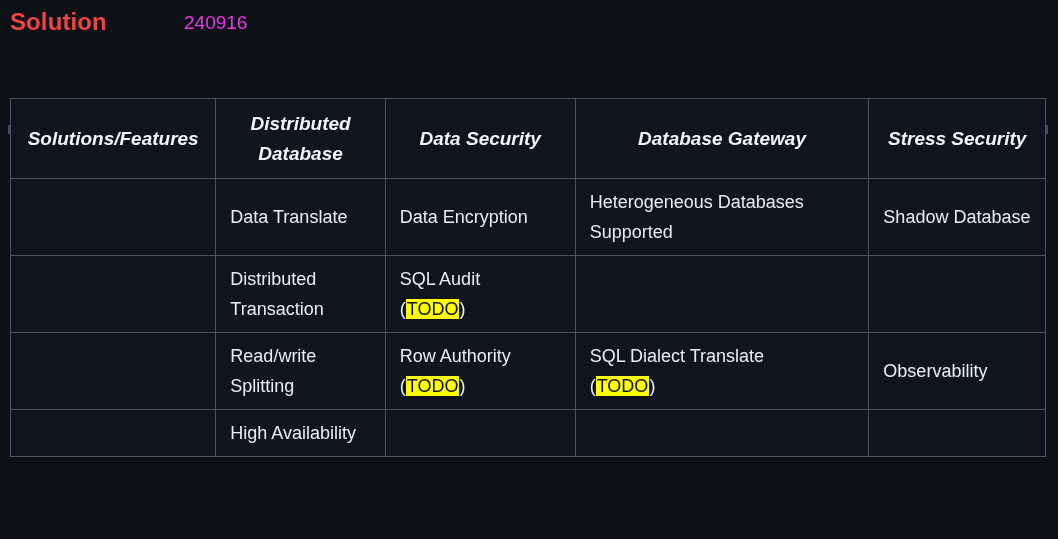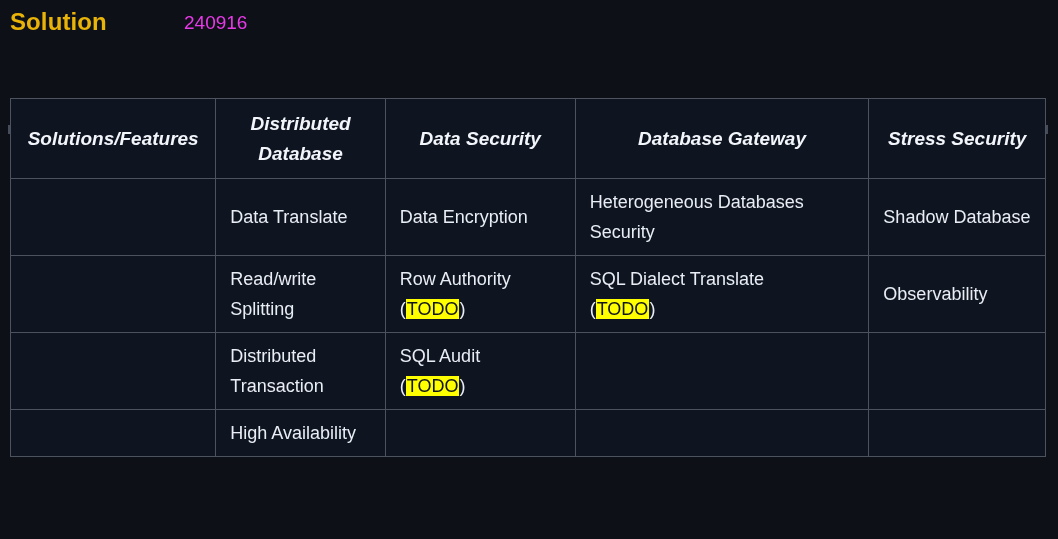--- a/index.html
+++ b/index.html
@@ -31,21 +31,21 @@
     top: 0;
     width: 1058px;
     height: 56px;
   }
   .doc-title {
     position: absolute;
     left: 10px;
     top: 7px;
     font-size: 24px;
     font-weight: bold;
-    color: #eab308;
+    color: #ef4444;
     letter-spacing: 0.1px;
     line-height: 30px;
   }
   .doc-tag {
     position: absolute;
     left: 184px;
     top: 9px;
     font-size: 19px;
     font-weight: normal;
     color: #e838e8;
@@ -158,55 +158,55 @@
       <tbody id="table-body">
           <tr>
             <td class="col-0"></td>
             <td class="col-1">
               <span class="cell-text">Data Translate</span>
             </td>
             <td class="col-2">
               <span class="cell-text">Data Encryption</span>
             </td>
             <td class="col-3">
-              <span class="cell-text">Heterogeneous Databases Security</span>
+              <span class="cell-text">Heterogeneous Databases Supported</span>
             </td>
             <td class="col-4">
               <span class="cell-text">Shadow Database</span>
             </td>
+          </tr>
+          <tr>
+            <td class="col-0"></td>
+            <td class="col-1">
+              <span class="cell-text">Distributed Transaction</span>
+            </td>
+            <td class="col-2">
+              <span class="cell-text">SQL Audit</span>
+              <span class="cell-text"><span class="paren">(</span><mark class="todo">TODO</mark><span class="paren">)</span></span>
+            </td>
+            <td class="col-3"></td>
+            <td class="col-4"></td>
           </tr>
           <tr>
             <td class="col-0"></td>
             <td class="col-1">
               <span class="cell-text">Read/write Splitting</span>
             </td>
             <td class="col-2">
               <span class="cell-text">Row Authority</span>
               <span class="cell-text"><span class="paren">(</span><mark class="todo">TODO</mark><span class="paren">)</span></span>
             </td>
             <td class="col-3">
               <span class="cell-text">SQL Dialect Translate</span>
               <span class="cell-text"><span class="paren">(</span><mark class="todo">TODO</mark><span class="paren">)</span></span>
             </td>
             <td class="col-4">
               <span class="cell-text">Observability</span>
             </td>
           </tr>
-          <tr>
-            <td class="col-0"></td>
-            <td class="col-1">
-              <span class="cell-text">Distributed Transaction</span>
-            </td>
-            <td class="col-2">
-              <span class="cell-text">SQL Audit</span>
-              <span class="cell-text"><span class="paren">(</span><mark class="todo">TODO</mark><span class="paren">)</span></span>
-            </td>
-            <td class="col-3"></td>
-            <td class="col-4"></td>
-          </tr>
           <tr class="row-last">
             <td class="col-0"></td>
             <td class="col-1">
               <span class="cell-text">High Availability</span>
             </td>
             <td class="col-2"></td>
             <td class="col-3"></td>
             <td class="col-4"></td>
           </tr>
         </tbody>

